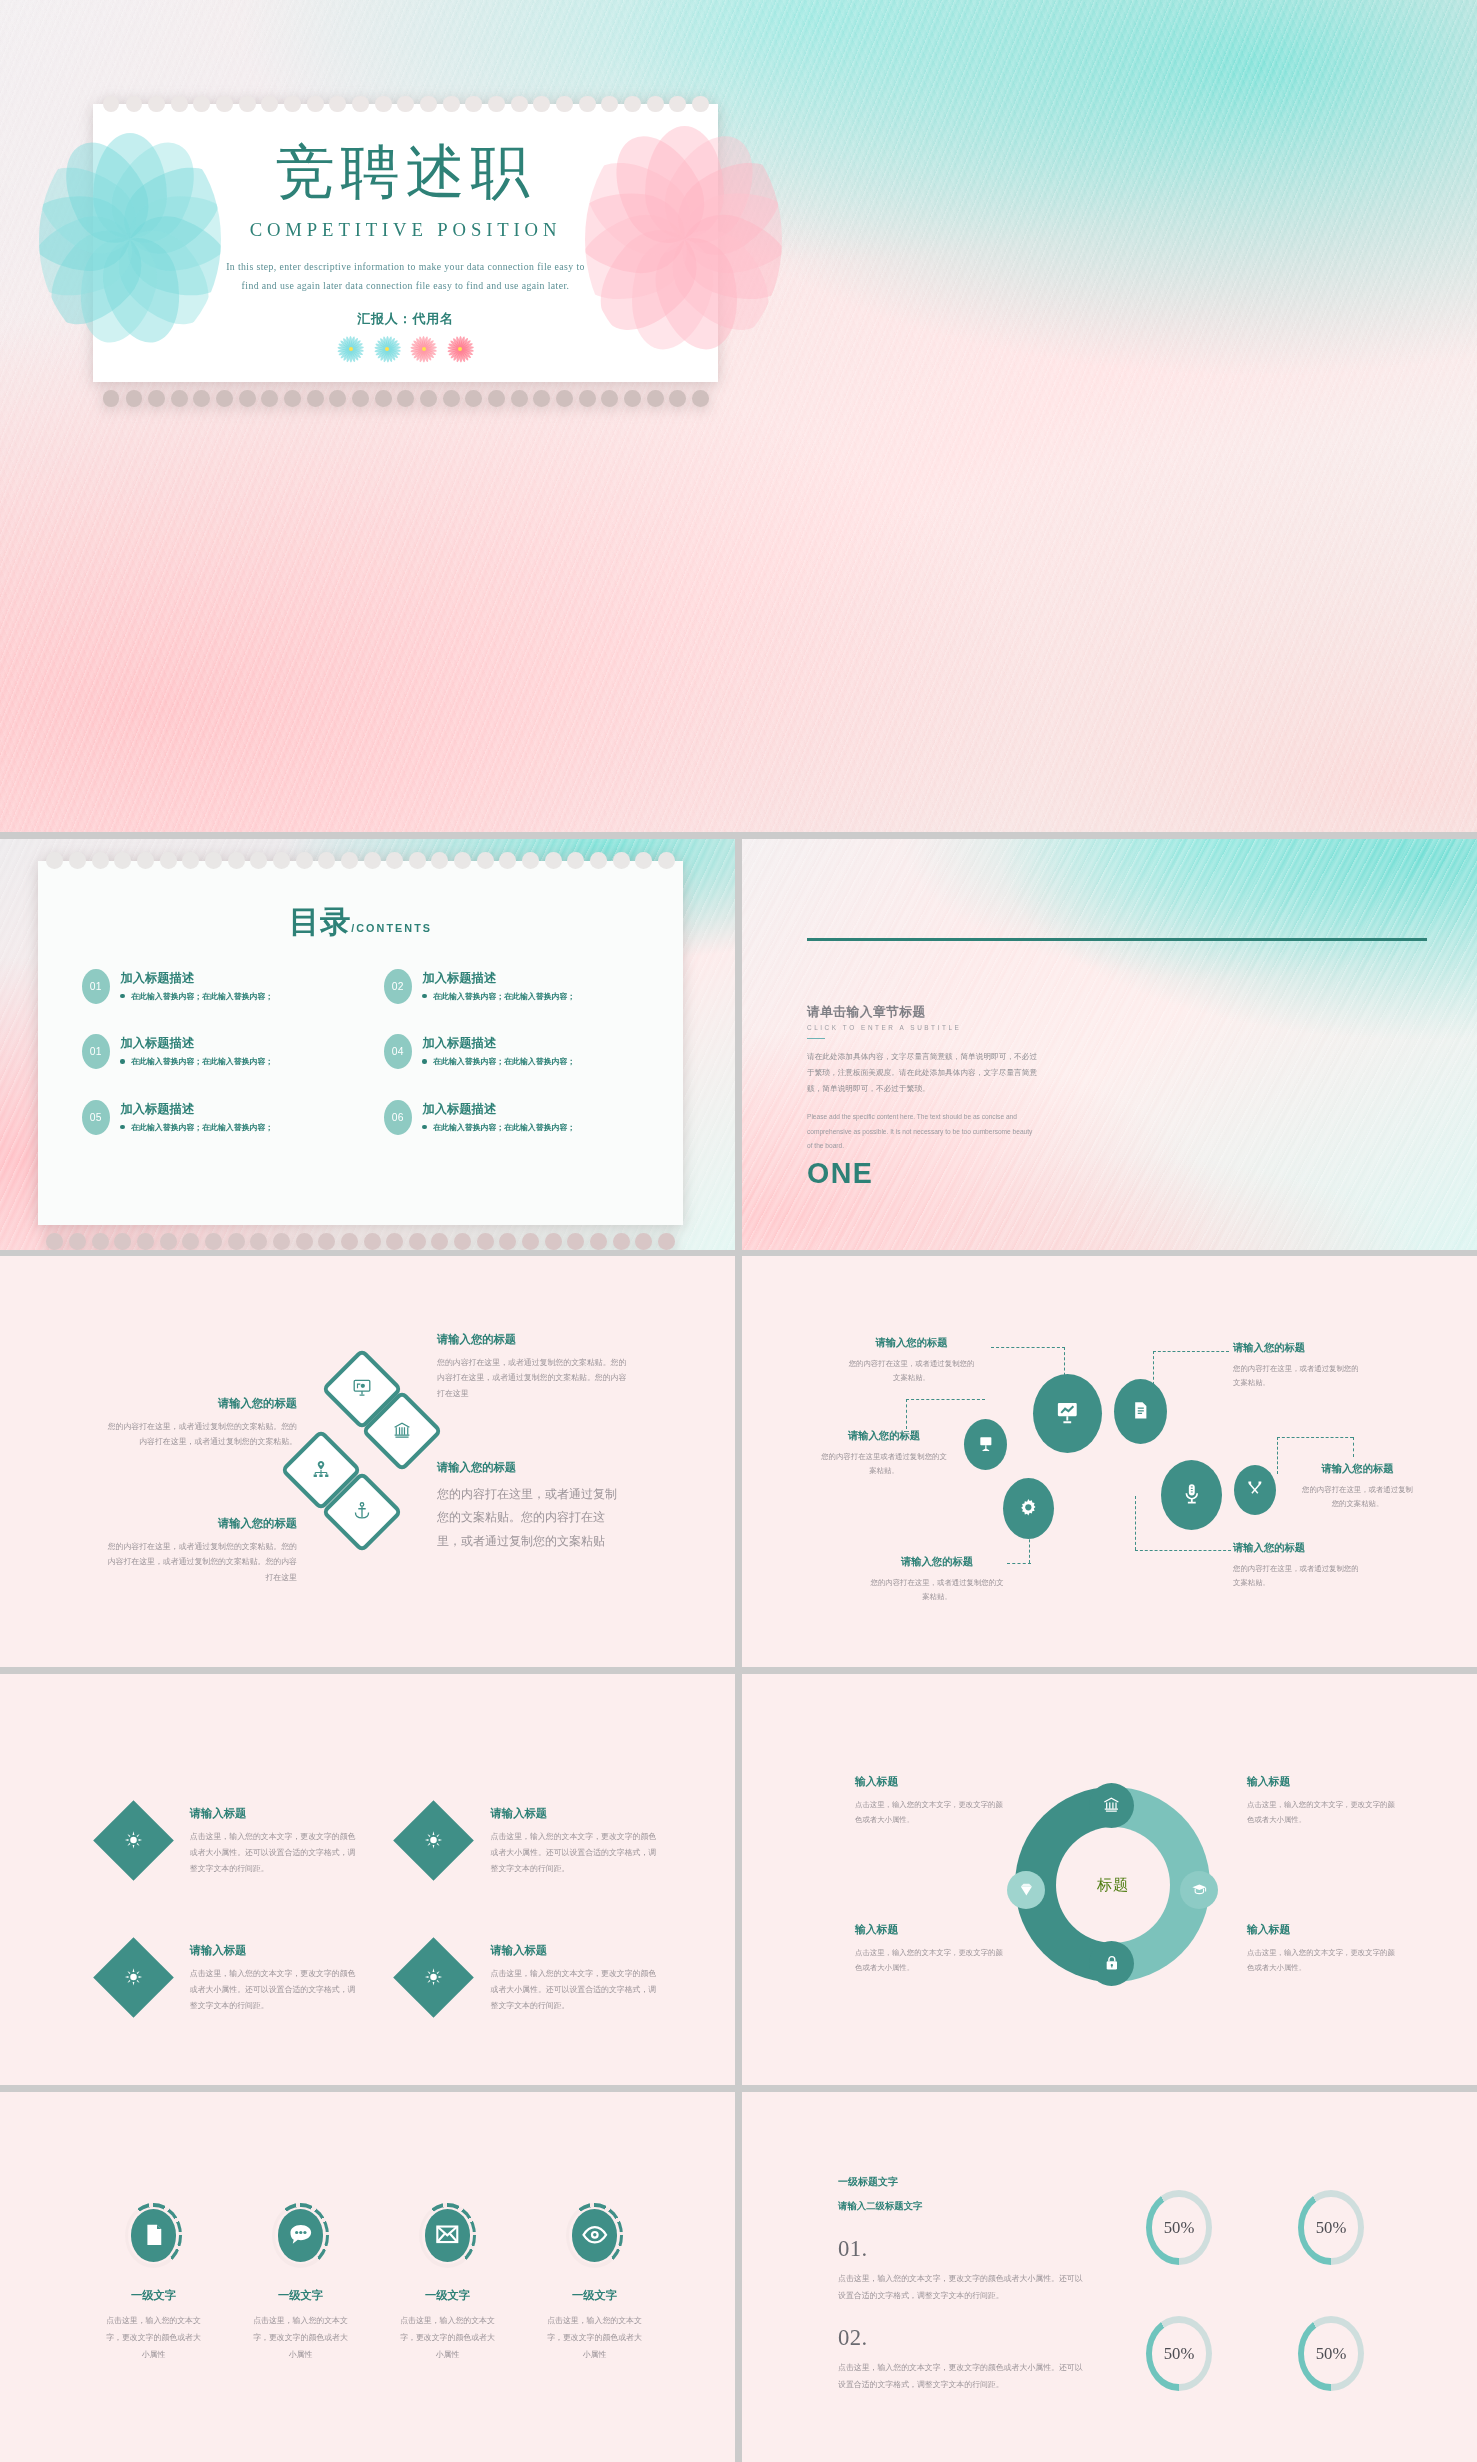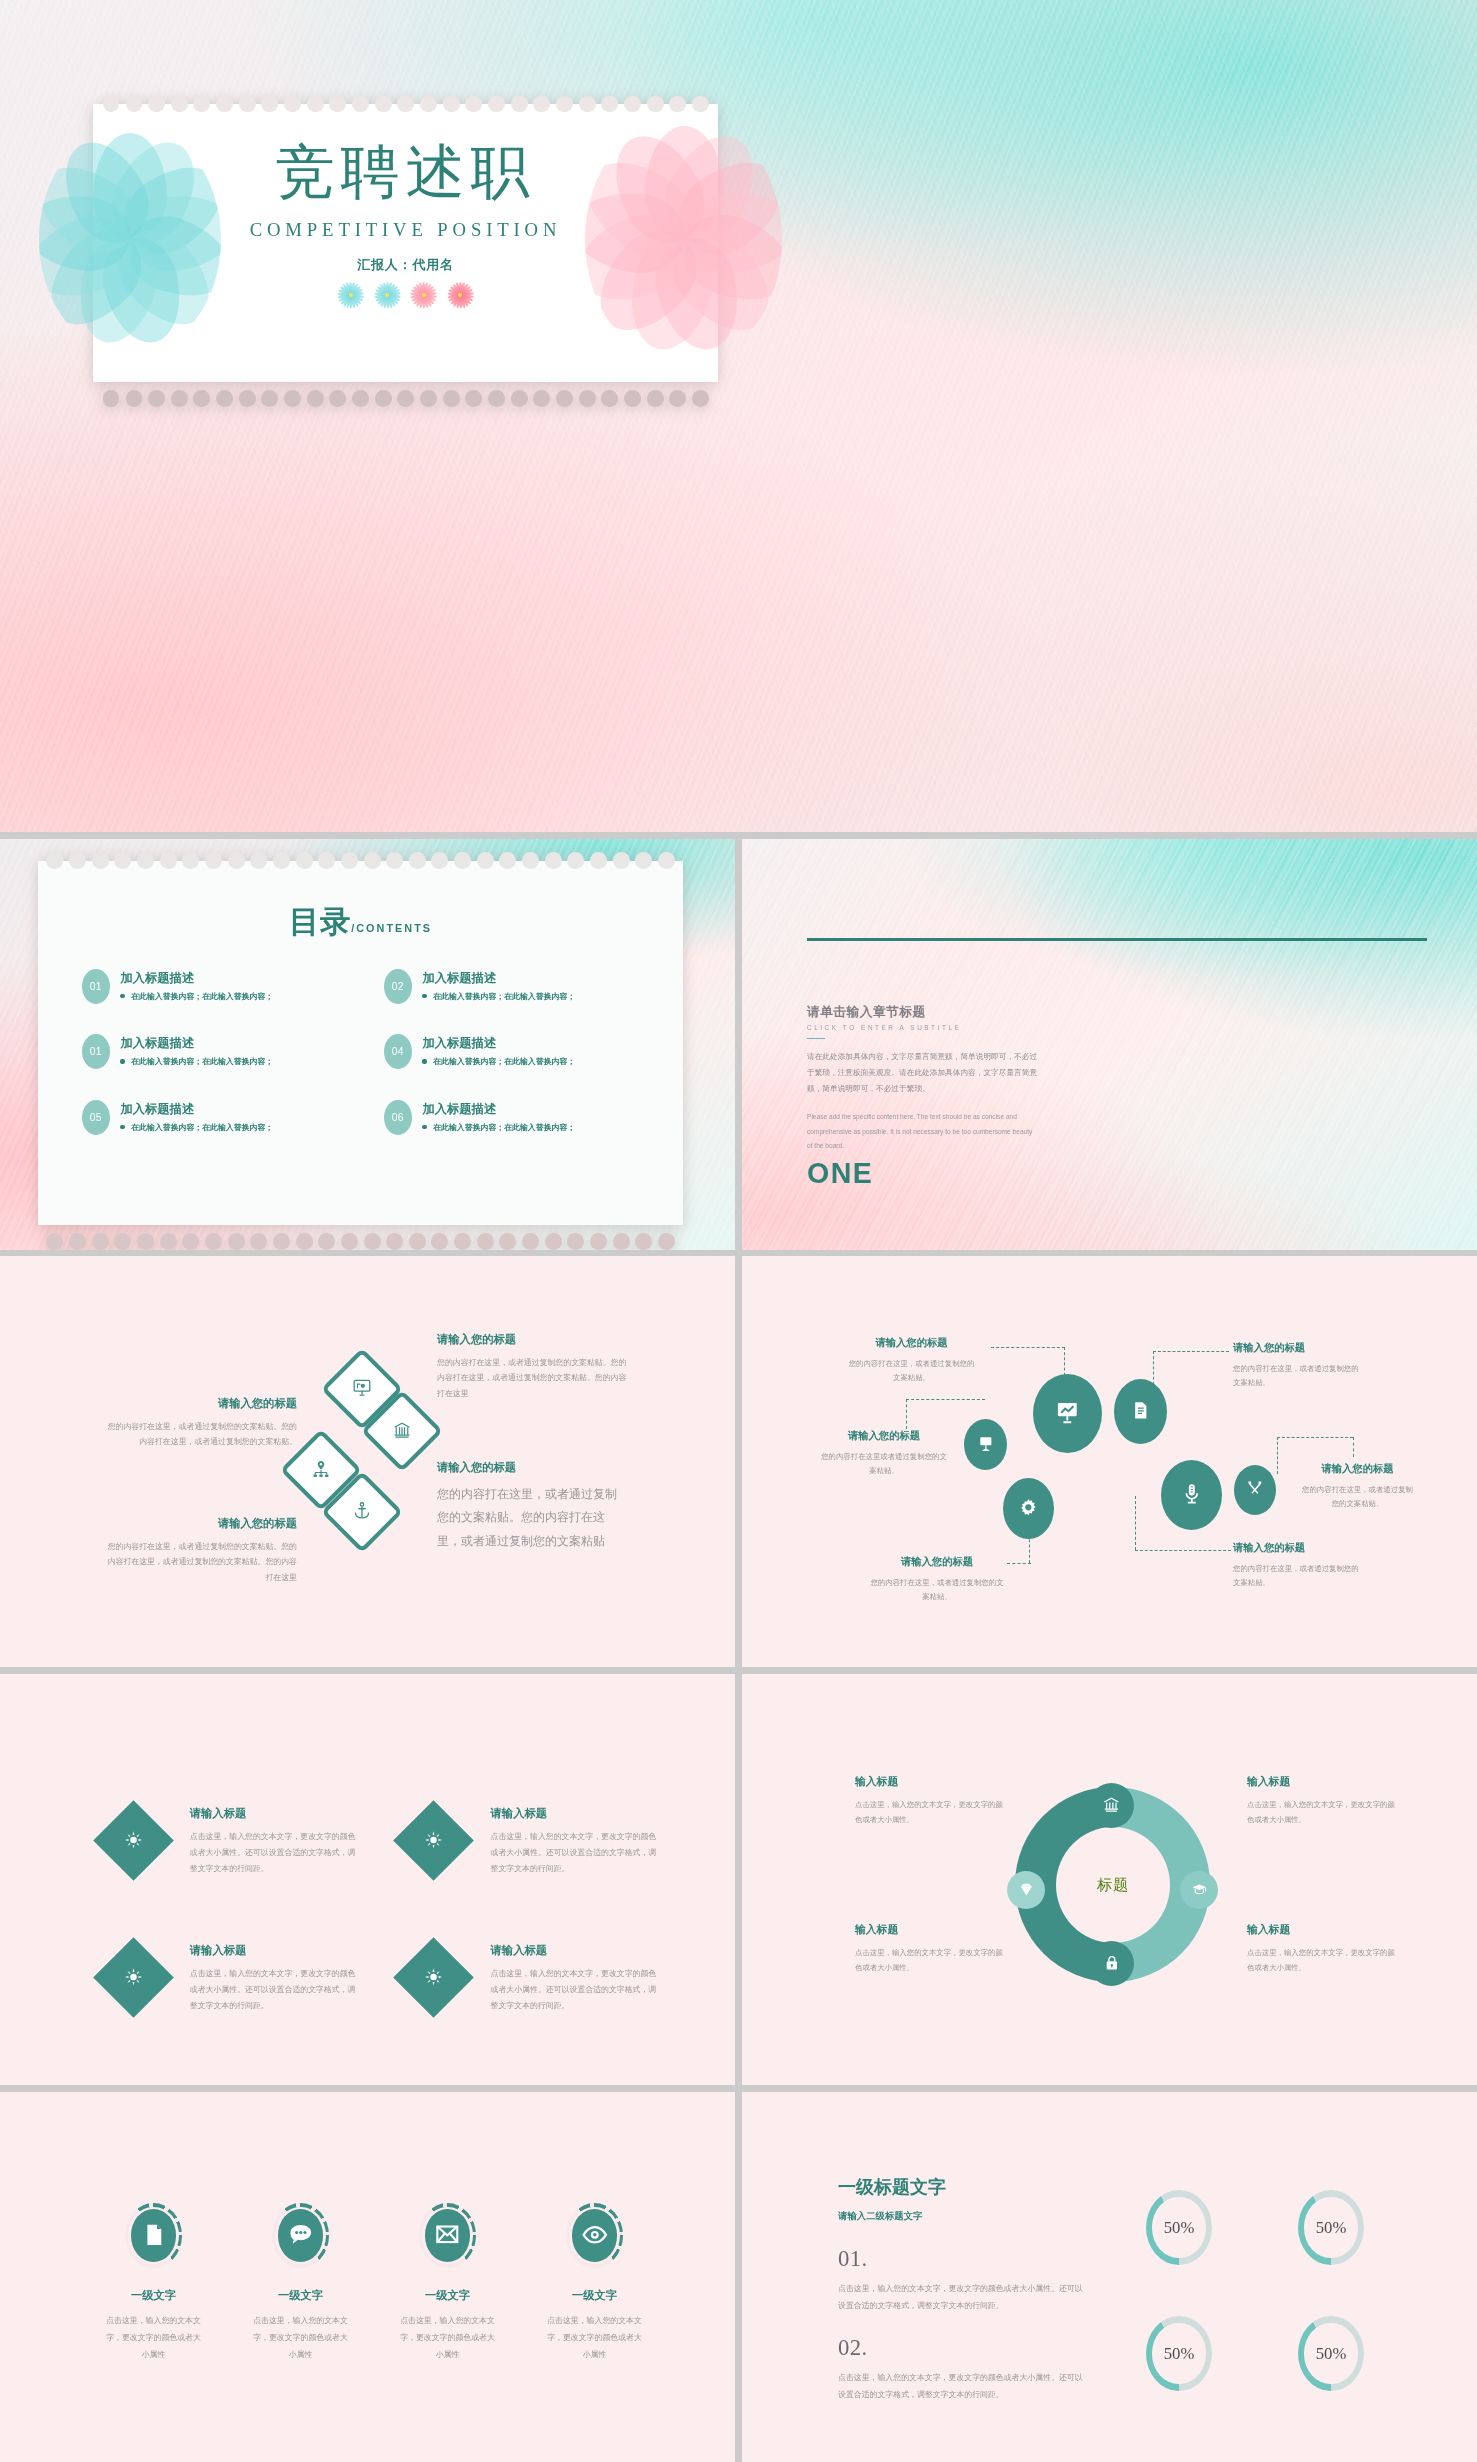--- a/index.html
+++ b/index.html
@@ -335,20 +335,24 @@
       margin-top:-113px;background:#ffb3c2;opacity:.42;transform:rotate(276.9230769230769deg);"></span>
           <span class="petal" style="width:79px;height:113px;margin-left:-39px;
       margin-top:-113px;background:#ffc2ce;opacity:.42;transform:rotate(304.61538461538464deg);"></span>
           <span class="petal" style="width:79px;height:113px;margin-left:-39px;
       margin-top:-113px;background:#ffb3c2;opacity:.42;transform:rotate(332.3076923076923deg);"></span>
         </div>
 
       <div style="position:absolute; left:0; right:0; top:28.6px; text-align:center;">
         <div class="cover-title" style="font-size:59px;">竞聘述职</div>
         <div class="cover-sub" style="font-size:18.7px; margin-top:6.9px;">COMPETITIVE POSITION</div>
+        <div class="cover-para" style="font-size:9.8px; margin-top:16.7px; padding:0 86px;">
+          <div>In this step, enter descriptive information to make your data connection file easy to</div>
+          <div>find and use again later  data connection file easy to find and use again later.</div>
+        </div>
         <div class="cover-rep" style="font-size:13px; margin-top:14.8px;font-weight:bold;">汇报人：代用名</div>
         <div id="cov-mini" style="margin-top:6.9px; display:flex; justify-content:center; gap:8.9px;">
             <div class="mini-flower">
               <span class="mp" style="margin-left:-1.7px;margin-top:-13.3px;background:#7fdce0;opacity:.72;transform:rotate(0deg);"></span>
               <span class="mp" style="margin-left:-1.7px;margin-top:-13.3px;background:#7fdce0;opacity:.72;transform:rotate(16.363636363636363deg);"></span>
               <span class="mp" style="margin-left:-1.7px;margin-top:-13.3px;background:#7fdce0;opacity:.72;transform:rotate(32.72727272727273deg);"></span>
               <span class="mp" style="margin-left:-1.7px;margin-top:-13.3px;background:#7fdce0;opacity:.72;transform:rotate(49.09090909090909deg);"></span>
               <span class="mp" style="margin-left:-1.7px;margin-top:-13.3px;background:#7fdce0;opacity:.72;transform:rotate(65.45454545454545deg);"></span>
               <span class="mp" style="margin-left:-1.7px;margin-top:-13.3px;background:#7fdce0;opacity:.72;transform:rotate(81.81818181818181deg);"></span>
               <span class="mp" style="margin-left:-1.7px;margin-top:-13.3px;background:#7fdce0;opacity:.72;transform:rotate(98.18181818181819deg);"></span>
@@ -990,21 +994,21 @@
         </div>
       </div>
       <div class="h-teal" style="font-size:11.3px; margin-top:19.7px;">一级文字</div>
       <div class="p-gray" style="font-size:7.9px; margin-top:10.8px; line-height:2.1;">点击这里，输入您的文本文字，更改文字的颜色或者大小属性</div>
     </div>
       </div>
   </div>
 
   <div class="slide r4b">
     <div style="position:absolute; left:96px; top:83px; width:246px;">
-      <div class="h-teal" style="font-size:18px;">一级标题文字</div>
+      <div class="h-teal" style="font-size:10px;">一级标题文字</div>
       <div class="h-teal" style="font-size:9.4px; margin-top:10.8px;">请输入二级标题文字</div>
 
       <div style="margin-top:23.6px;">
         <div class="serif-t" style="font-size:22.7px; color:#6a6a70; letter-spacing:.02em;">01.</div>
         <div class="p-gray" style="font-size:7.9px; margin-top:8.9px; line-height:2.1;">点击这里，输入您的文本文字，更改文字的颜色或者大小属性。还可以设置合适的文字格式，调整文字文本的行间距。</div>
       </div>
       <div style="margin-top:20.7px;">
         <div class="serif-t" style="font-size:22.7px; color:#6a6a70; letter-spacing:.02em;">02.</div>
         <div class="p-gray" style="font-size:7.9px; margin-top:8.9px; line-height:2.1;">点击这里，输入您的文本文字，更改文字的颜色或者大小属性。还可以设置合适的文字格式，调整文字文本的行间距。</div>
       </div>

